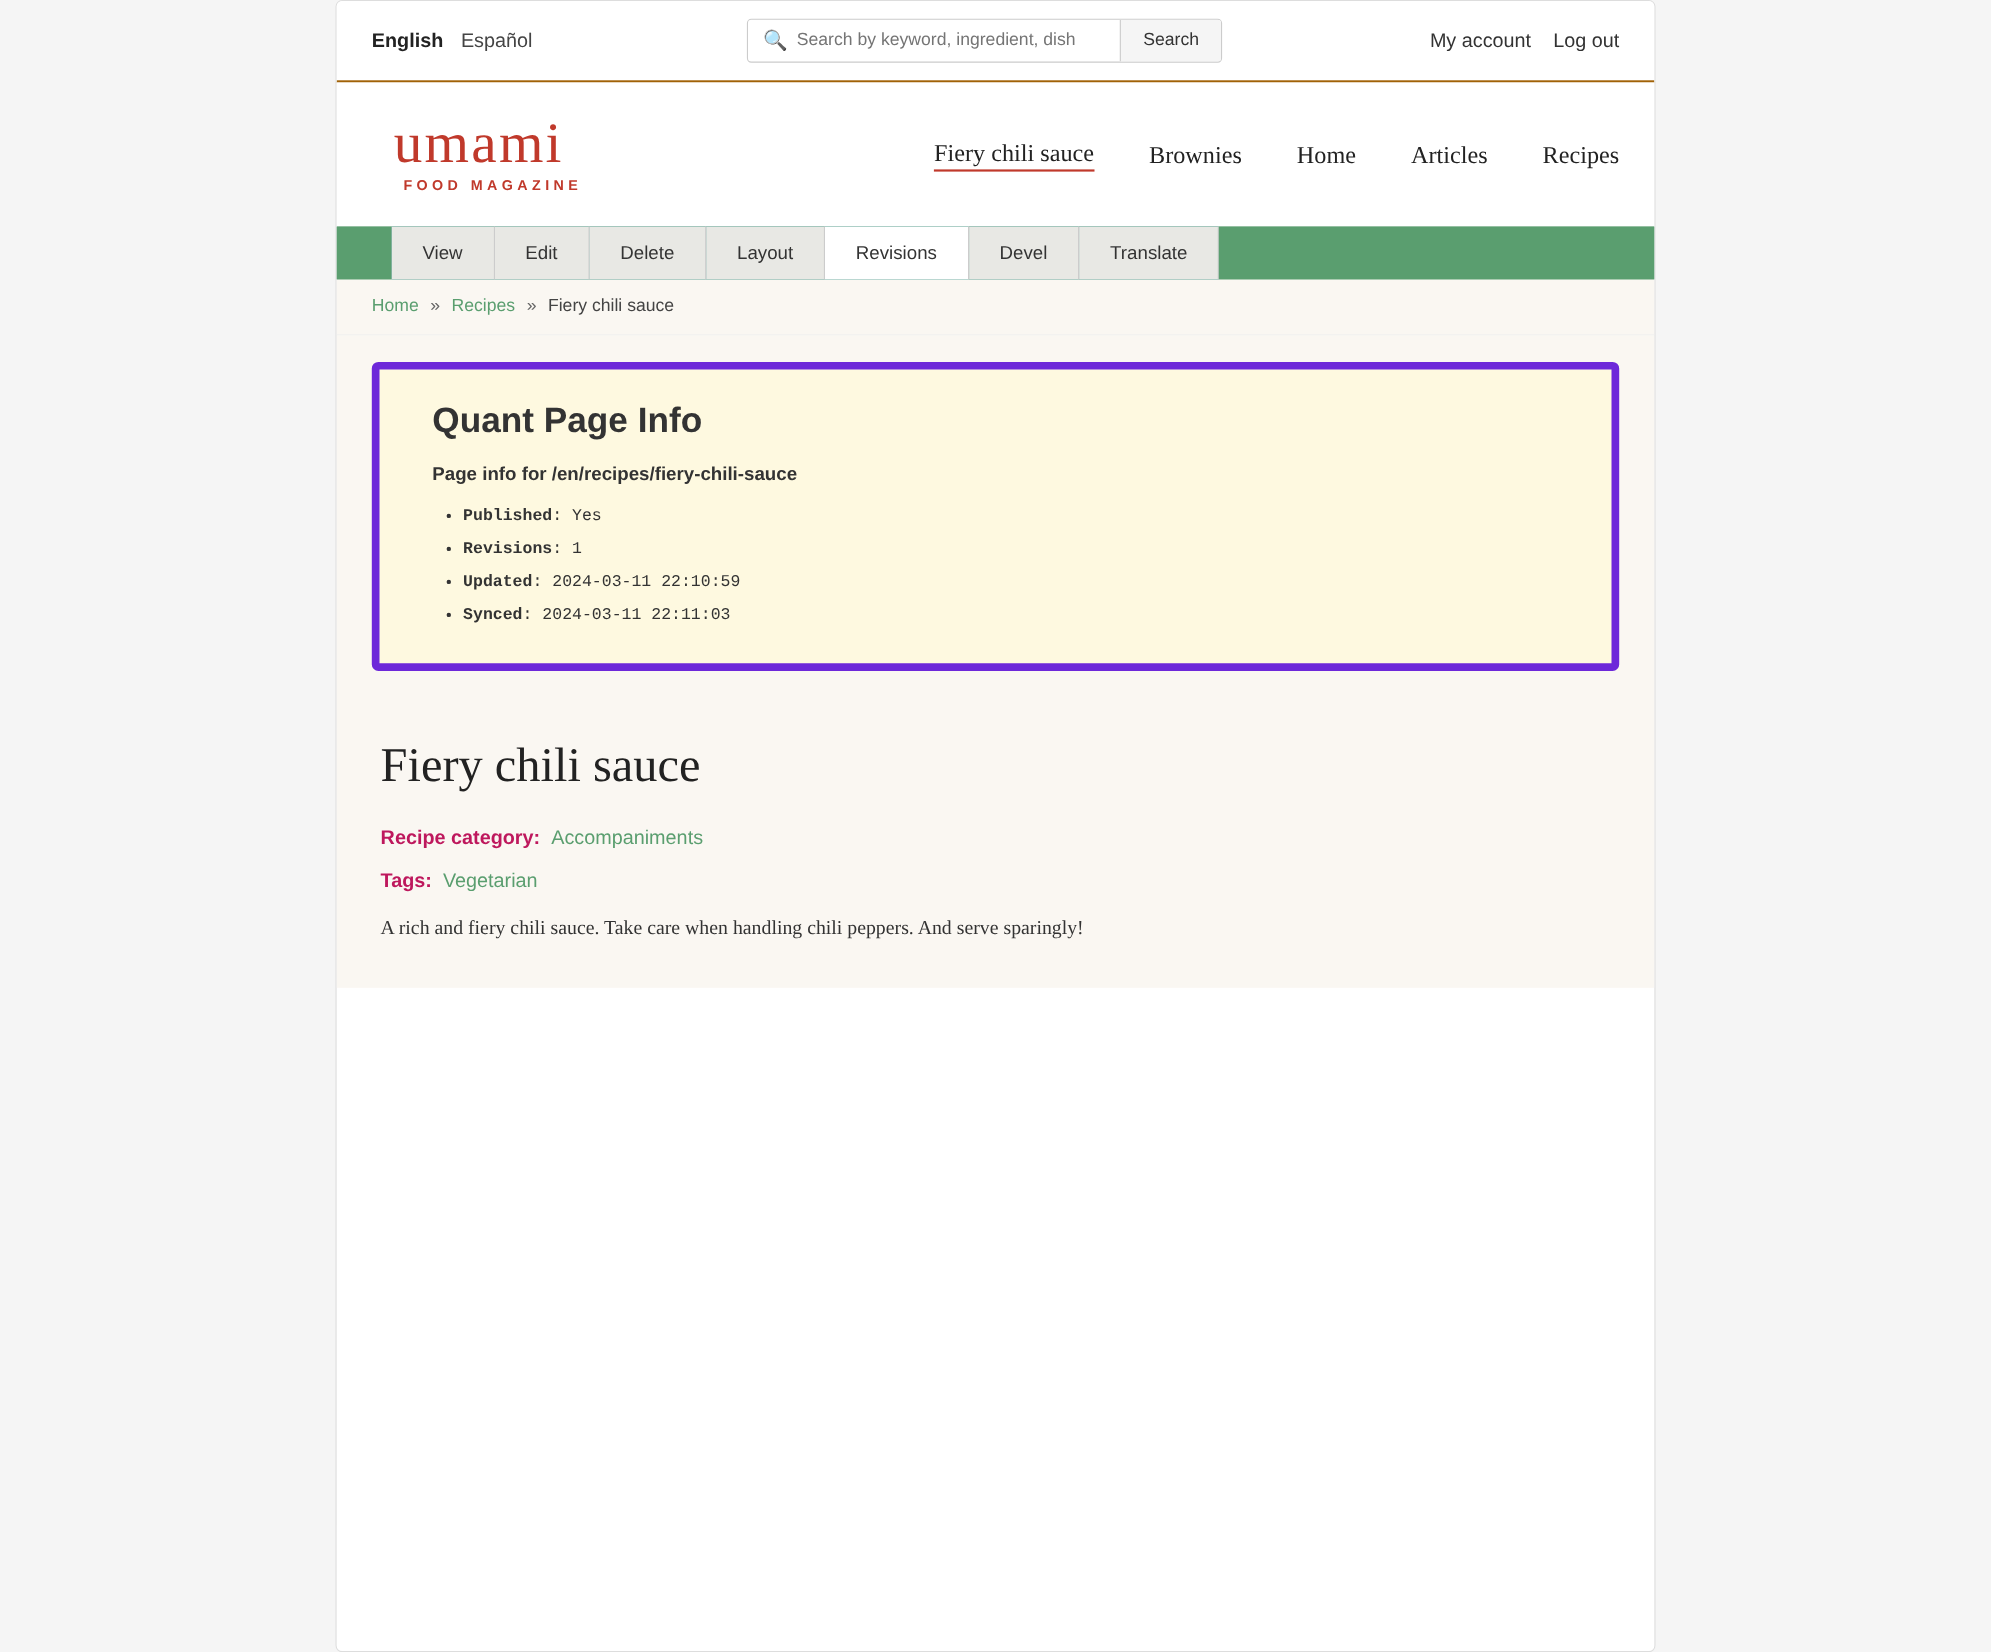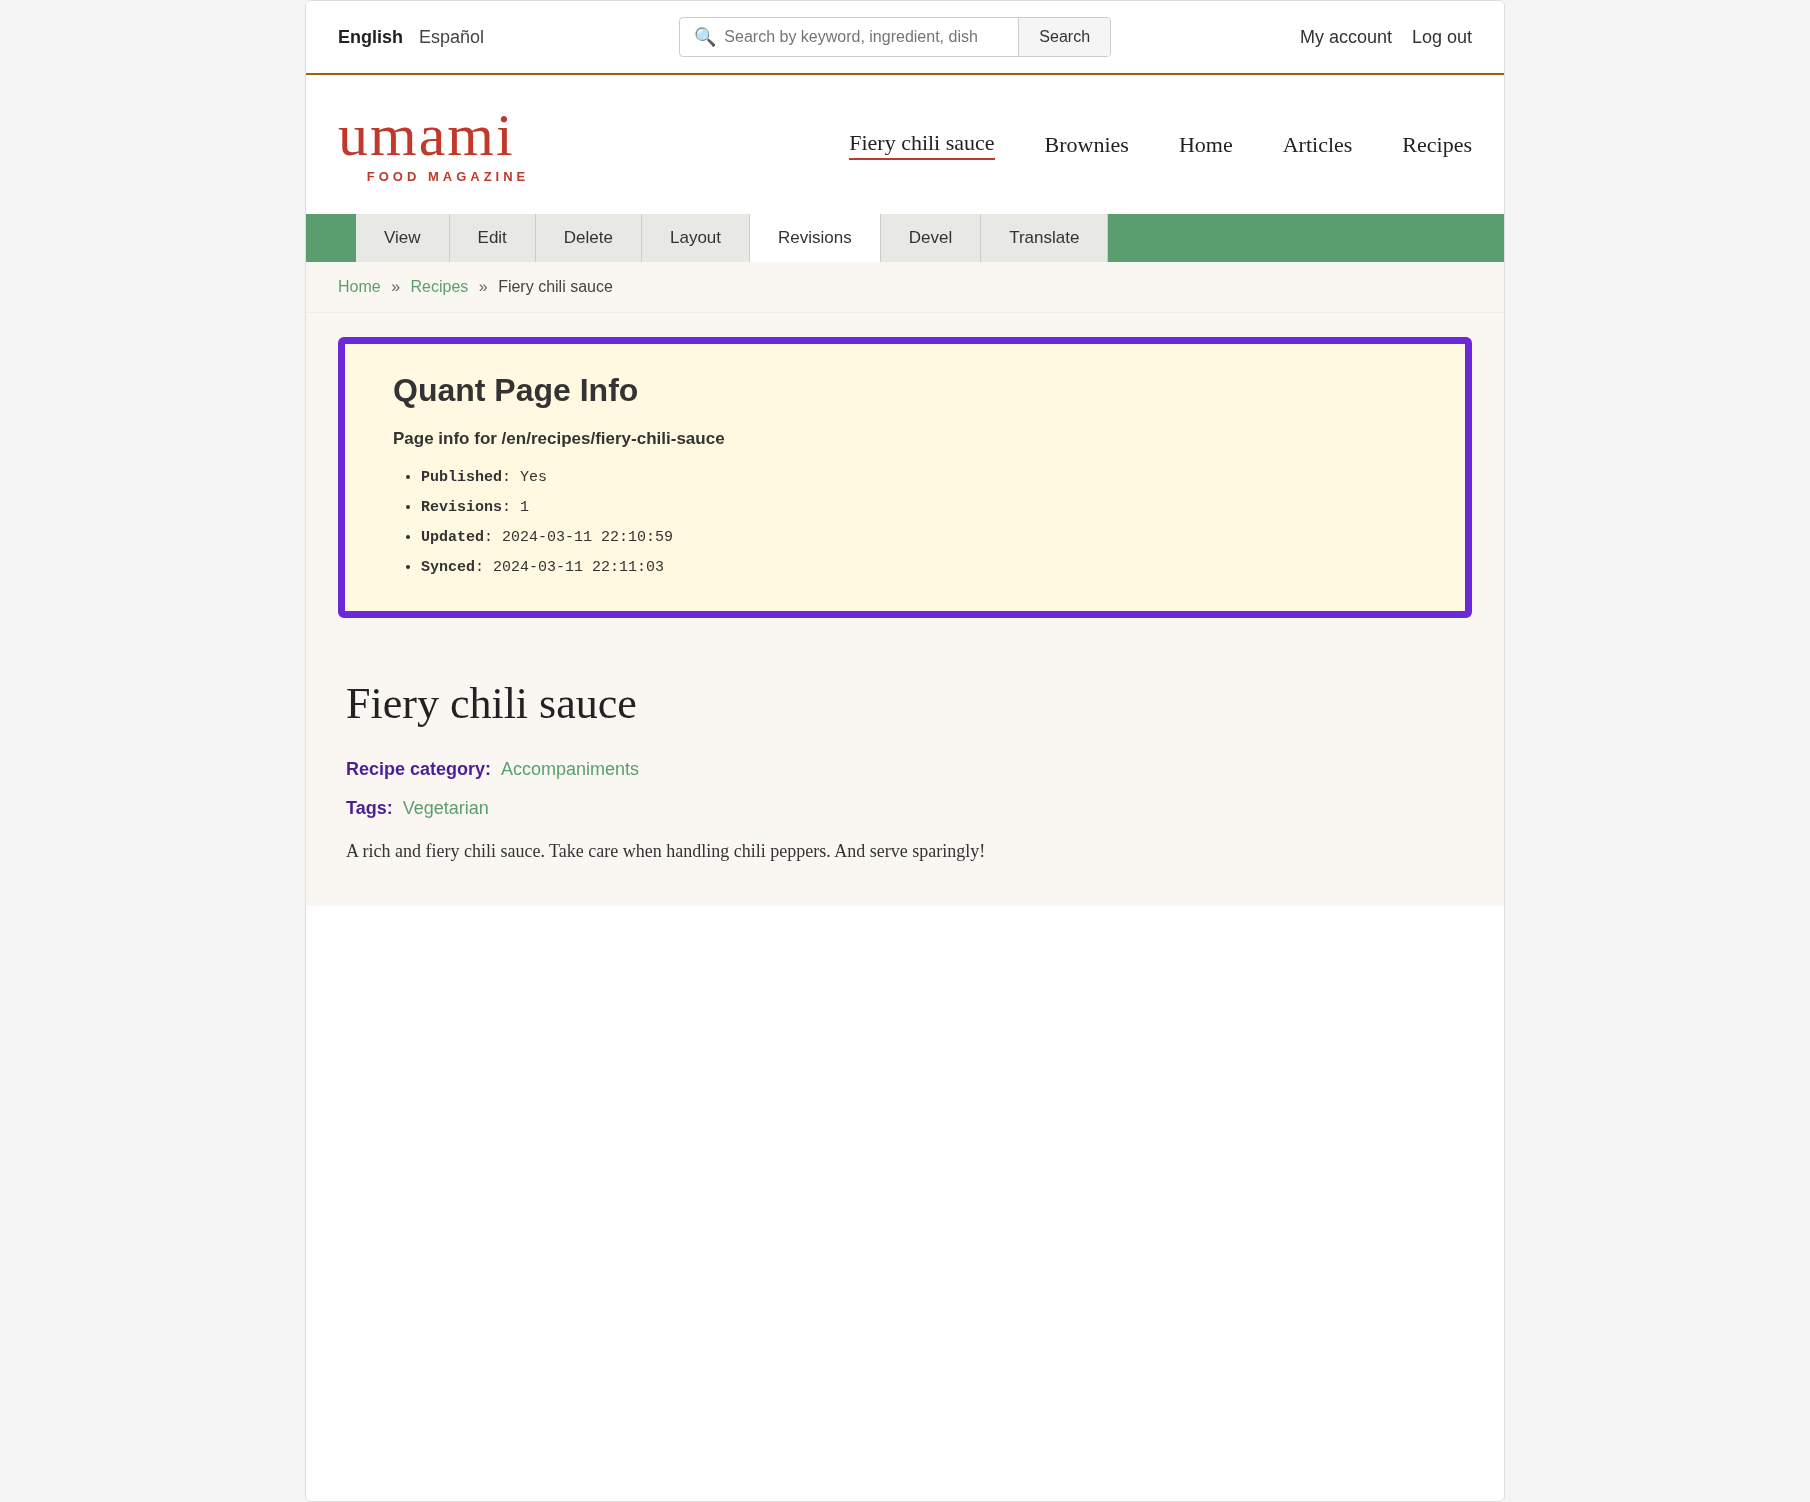--- a/index.html
+++ b/index.html
@@ -109,23 +109,24 @@
       padding: 30px 32px;
       background: #fff;
       gap: 40px;
     }
     .logo-area {
       min-width: 220px;
     }
     .logo-text {
       font-family: 'Brush Script MT', cursive;
       color: #c0392b;
-      font-size: 60px;
+      font-size: 52px;
       line-height: 1;
       letter-spacing: 2px;
+      margin-left: 20px;
     }
     .logo-subtitle {
       font-family: Arial, sans-serif;
       font-size: 13px;
       letter-spacing: 4px;
       color: #c0392b;
       text-align: center;
       margin-top: 4px;
       font-weight: bold;
     }
@@ -258,21 +259,21 @@
     .recipe-meta {
       font-family: Arial, sans-serif;
       font-size: 18px;
       margin-bottom: 18px;
       display: flex;
       align-items: baseline;
       gap: 10px;
     }
     .recipe-meta-label {
       font-weight: bold;
-      color: #4c1d95;
+      color: #be185d;
     }
     .recipe-meta-value a {
       color: #5a9e6f;
       text-decoration: none;
     }
     .recipe-description {
       font-family: Georgia, serif;
       font-size: 18px;
       color: #333;
       line-height: 1.6;

